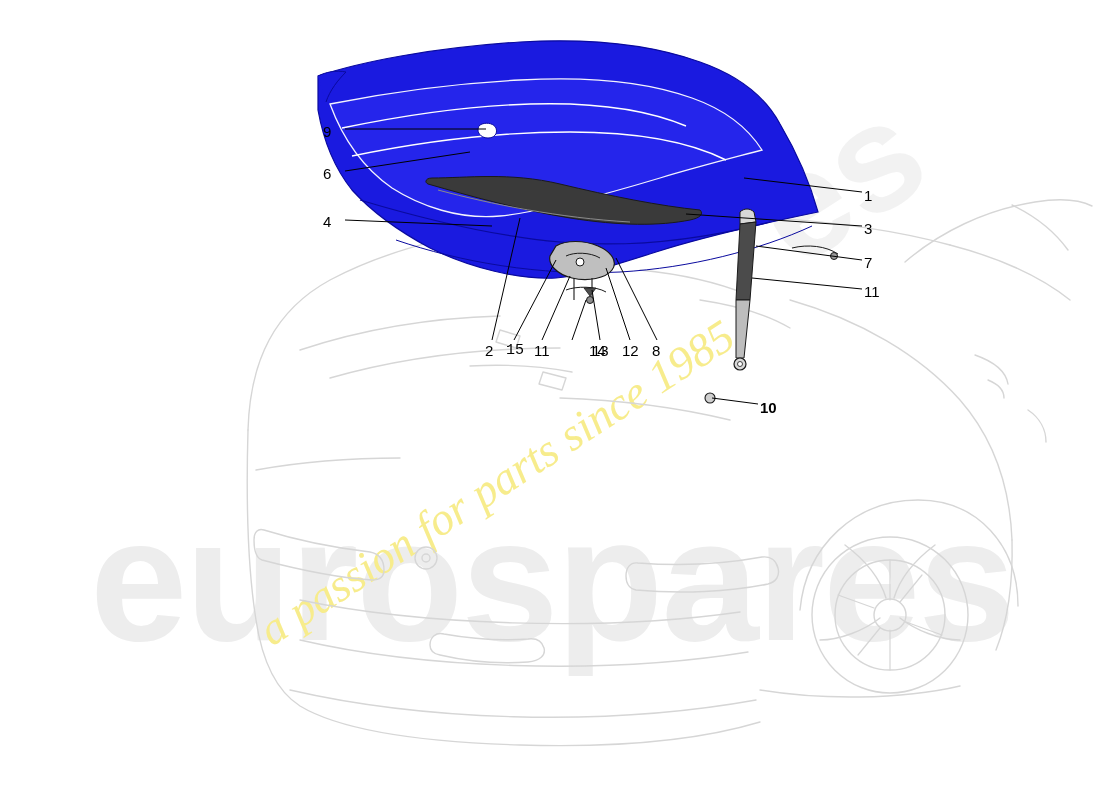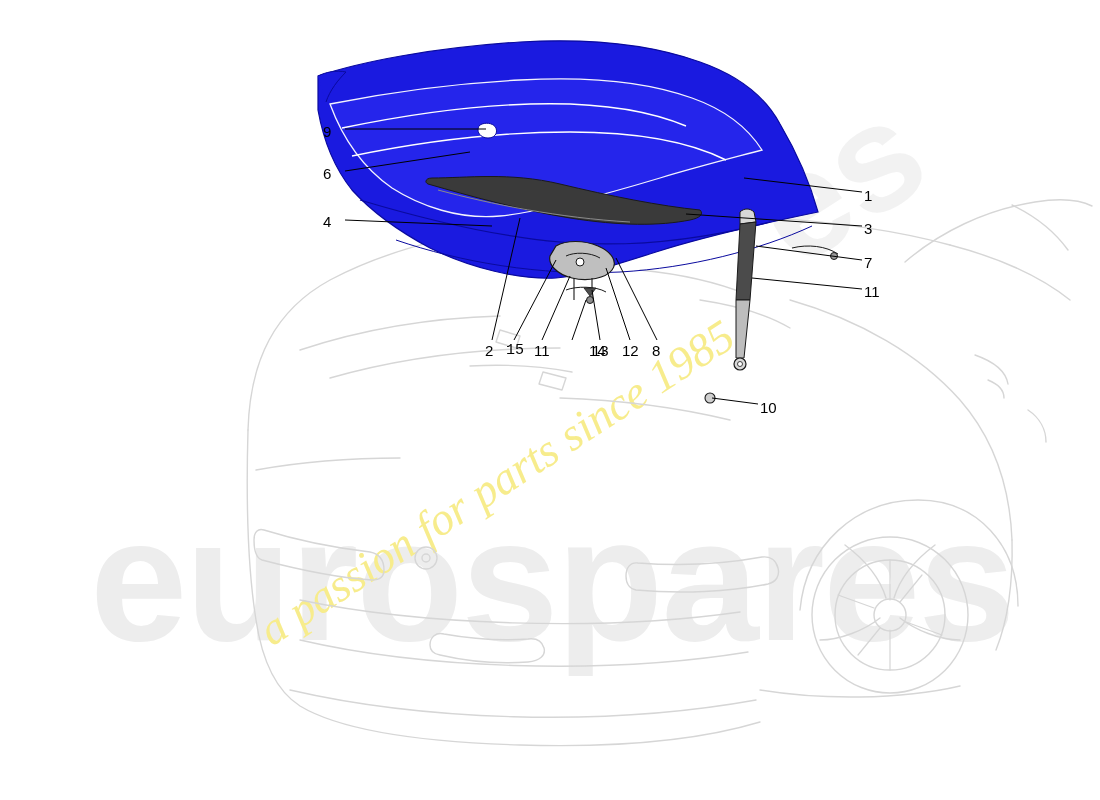--- a/index.html
+++ b/index.html
@@ -188,15 +188,15 @@
   <div class="callout-label" style="left:323px; top:214px;">4</div>
 
   <div class="callout-label" style="left:485px; top:343px;">2</div>
   <div class="callout-label" style="left:506px; top:343px;font-family:Liberation Mono, monospace;">15</div>
   <div class="callout-label" style="left:534px; top:343px;">11</div>
   <div class="callout-label" style="left:589px; top:343px;">14</div>
   <div class="callout-label" style="left:592px; top:343px;">13</div>
   <div class="callout-label" style="left:622px; top:343px;">12</div>
   <div class="callout-label" style="left:652px; top:343px;">8</div>
 
-  <div class="callout-label" style="left:760px; top:400px;">10</div>
+  <div class="callout-label" style="left:760px; top:400px;font-weight:bold;">10</div>
 
 </div>
 
 </body></html>

